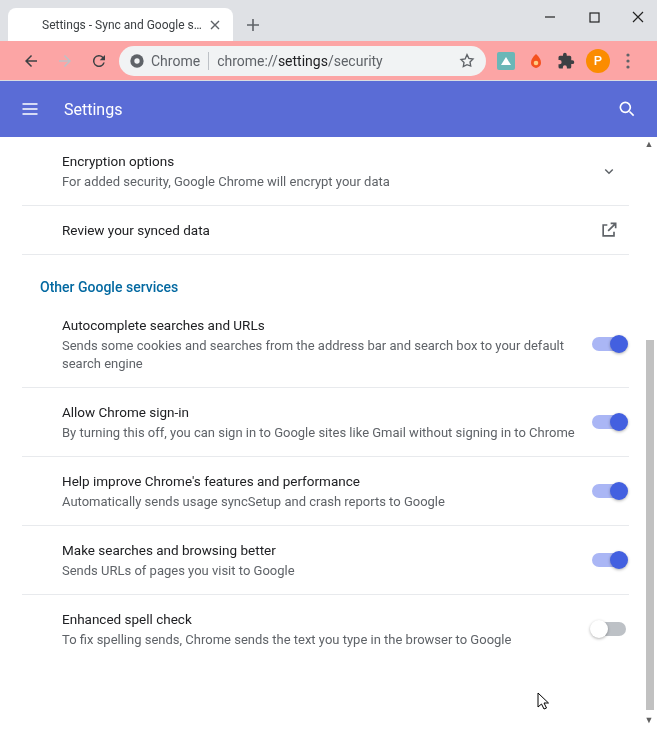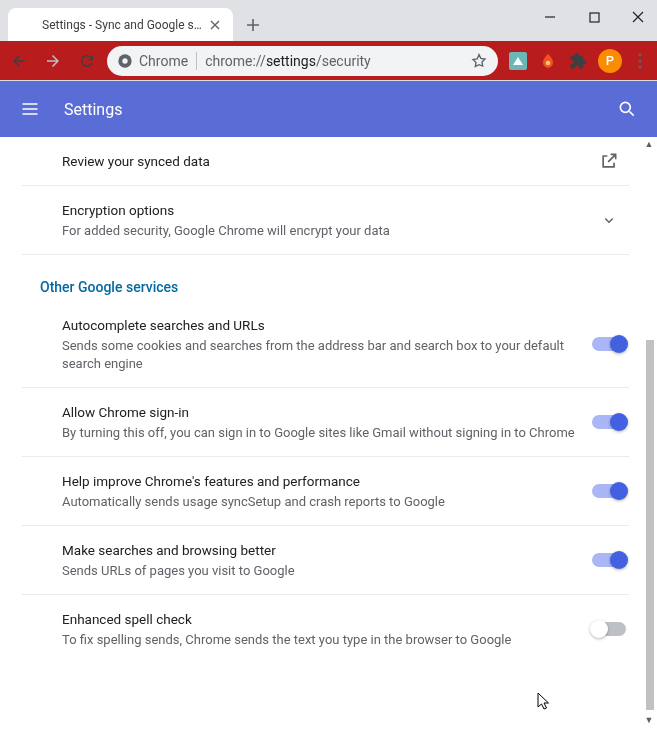--- a/index.html
+++ b/index.html
@@ -9,21 +9,21 @@
     .titlebar { height: 41px; background: #dfe1e5; display: flex; align-items: flex-end; position: relative; }
     .tab { background: #fff; height: 33px; margin-left: 8px; border-radius: 8px 8px 0 0; display: flex; align-items: center; padding: 0 10px; width: 225px; position: relative; }
     .tab-favicon { width: 16px; height: 16px; margin-right: 8px; }
     .tab-title { font-size: 12px; color: #3c4043; white-space: nowrap; overflow: hidden; text-overflow: ellipsis; flex: 1; }
     .tab-close { width: 16px; height: 16px; display:flex; align-items:center; justify-content:center; color:#5f6368; cursor:pointer; }
     .newtab { width: 28px; height: 28px; display:flex; align-items:center; justify-content:center; color:#5f6368; margin-left:6px; margin-bottom:2px; cursor:pointer; }
     .win-controls { position:absolute; top:4px; right:6px; display:flex; gap:18px; }
     .win-btn { width:26px; height:26px; display:flex; align-items:center; justify-content:center; color:#222; cursor:pointer; }
 
     
-    .toolbar { height: 40px; background:#b91c1c; border-bottom:1px solid #dadce0; display:flex; align-items:center; padding: 0 5px; gap: 6px; }
+    .toolbar { height: 40px; background:#fca5a5; border-bottom:1px solid #dadce0; display:flex; align-items:center; padding: 0 17px; gap: 6px; }
     .tbtn { width:28px; height:28px; display:flex; align-items:center; justify-content:center; color:#5f6368; border-radius:50%; }
     .tbtn.enabled { color:#3c4043; cursor:pointer; }
     .tbtn.disabled { color:#bdc1c6; }
     .omnibox { flex:1; height:30px; background:#f1f3f4; border-radius:15px; display:flex; align-items:center; padding:0 10px; font-size:14px; color:#202124; gap:8px; }
     .omni-chip { display:flex; align-items:center; gap:6px; color:#5f6368; font-size:14px; }
     .omni-sep { width:1px; height:18px; background:#bdc1c6; }
     .omni-url { flex:1; color:#5f6368; font-size:14px; }
     .omni-url .bold { color:#202124; }
     .star { color:#5f6368; cursor:pointer; }
     .ext-icons { display:flex; align-items:center; gap:10px; padding:0 4px; }
@@ -179,43 +179,43 @@
   <span class="search-header">
     <svg width="20" height="20" viewBox="0 0 24 24">
         <circle cx="10" cy="10" r="6" fill="none" stroke="#fff" stroke-width="2"></circle>
         <path stroke="#fff" stroke-width="2" d="M15 15l5 5"></path>
       </svg>
   </span>
 </div>
 
 <div class="content" style="position:absolute; top:137px; left:14px; right:20px;">
 
-  <div class="row" style="border-top:none;">
-    <div class="row-text">
-      <div class="row-title">Review your synced data</div>
-    </div>
-    <div class="row-action">
-      <svg width="20" height="20" viewBox="0 0 24 24">
-          <path fill="none" stroke="#5f6368" stroke-width="2" d="M14 4h6v6M20 4l-9 9M18 14v5H5V6h5"></path>
-        </svg>
-    </div>
-  </div>
-
   <div class="row">
     <div class="row-text">
       <div class="row-title">Encryption options</div>
       <div class="row-sub">For added security, Google Chrome will encrypt your data</div>
     </div>
     <div class="row-action">
       <svg width="18" height="18" viewBox="0 0 24 24">
           <path fill="none" stroke="#5f6368" stroke-width="2" d="M7 10l5 5 5-5"></path>
         </svg>
     </div>
   </div>
 
+  <div class="row" style="border-top:none;">
+    <div class="row-text">
+      <div class="row-title">Review your synced data</div>
+    </div>
+    <div class="row-action">
+      <svg width="20" height="20" viewBox="0 0 24 24">
+          <path fill="none" stroke="#5f6368" stroke-width="2" d="M14 4h6v6M20 4l-9 9M18 14v5H5V6h5"></path>
+        </svg>
+    </div>
+  </div>
+
   <div class="section-header">Other Google services</div>
 
   <div id="other-list">
       <div class="row">
         <div class="row-text">
           <div class="row-title">Autocomplete searches and URLs</div>
           <div class="row-sub">Sends some cookies and searches from the address bar and search box to your default search engine</div>
         </div>
         <div class="row-action">
           <div class="toggle on">

